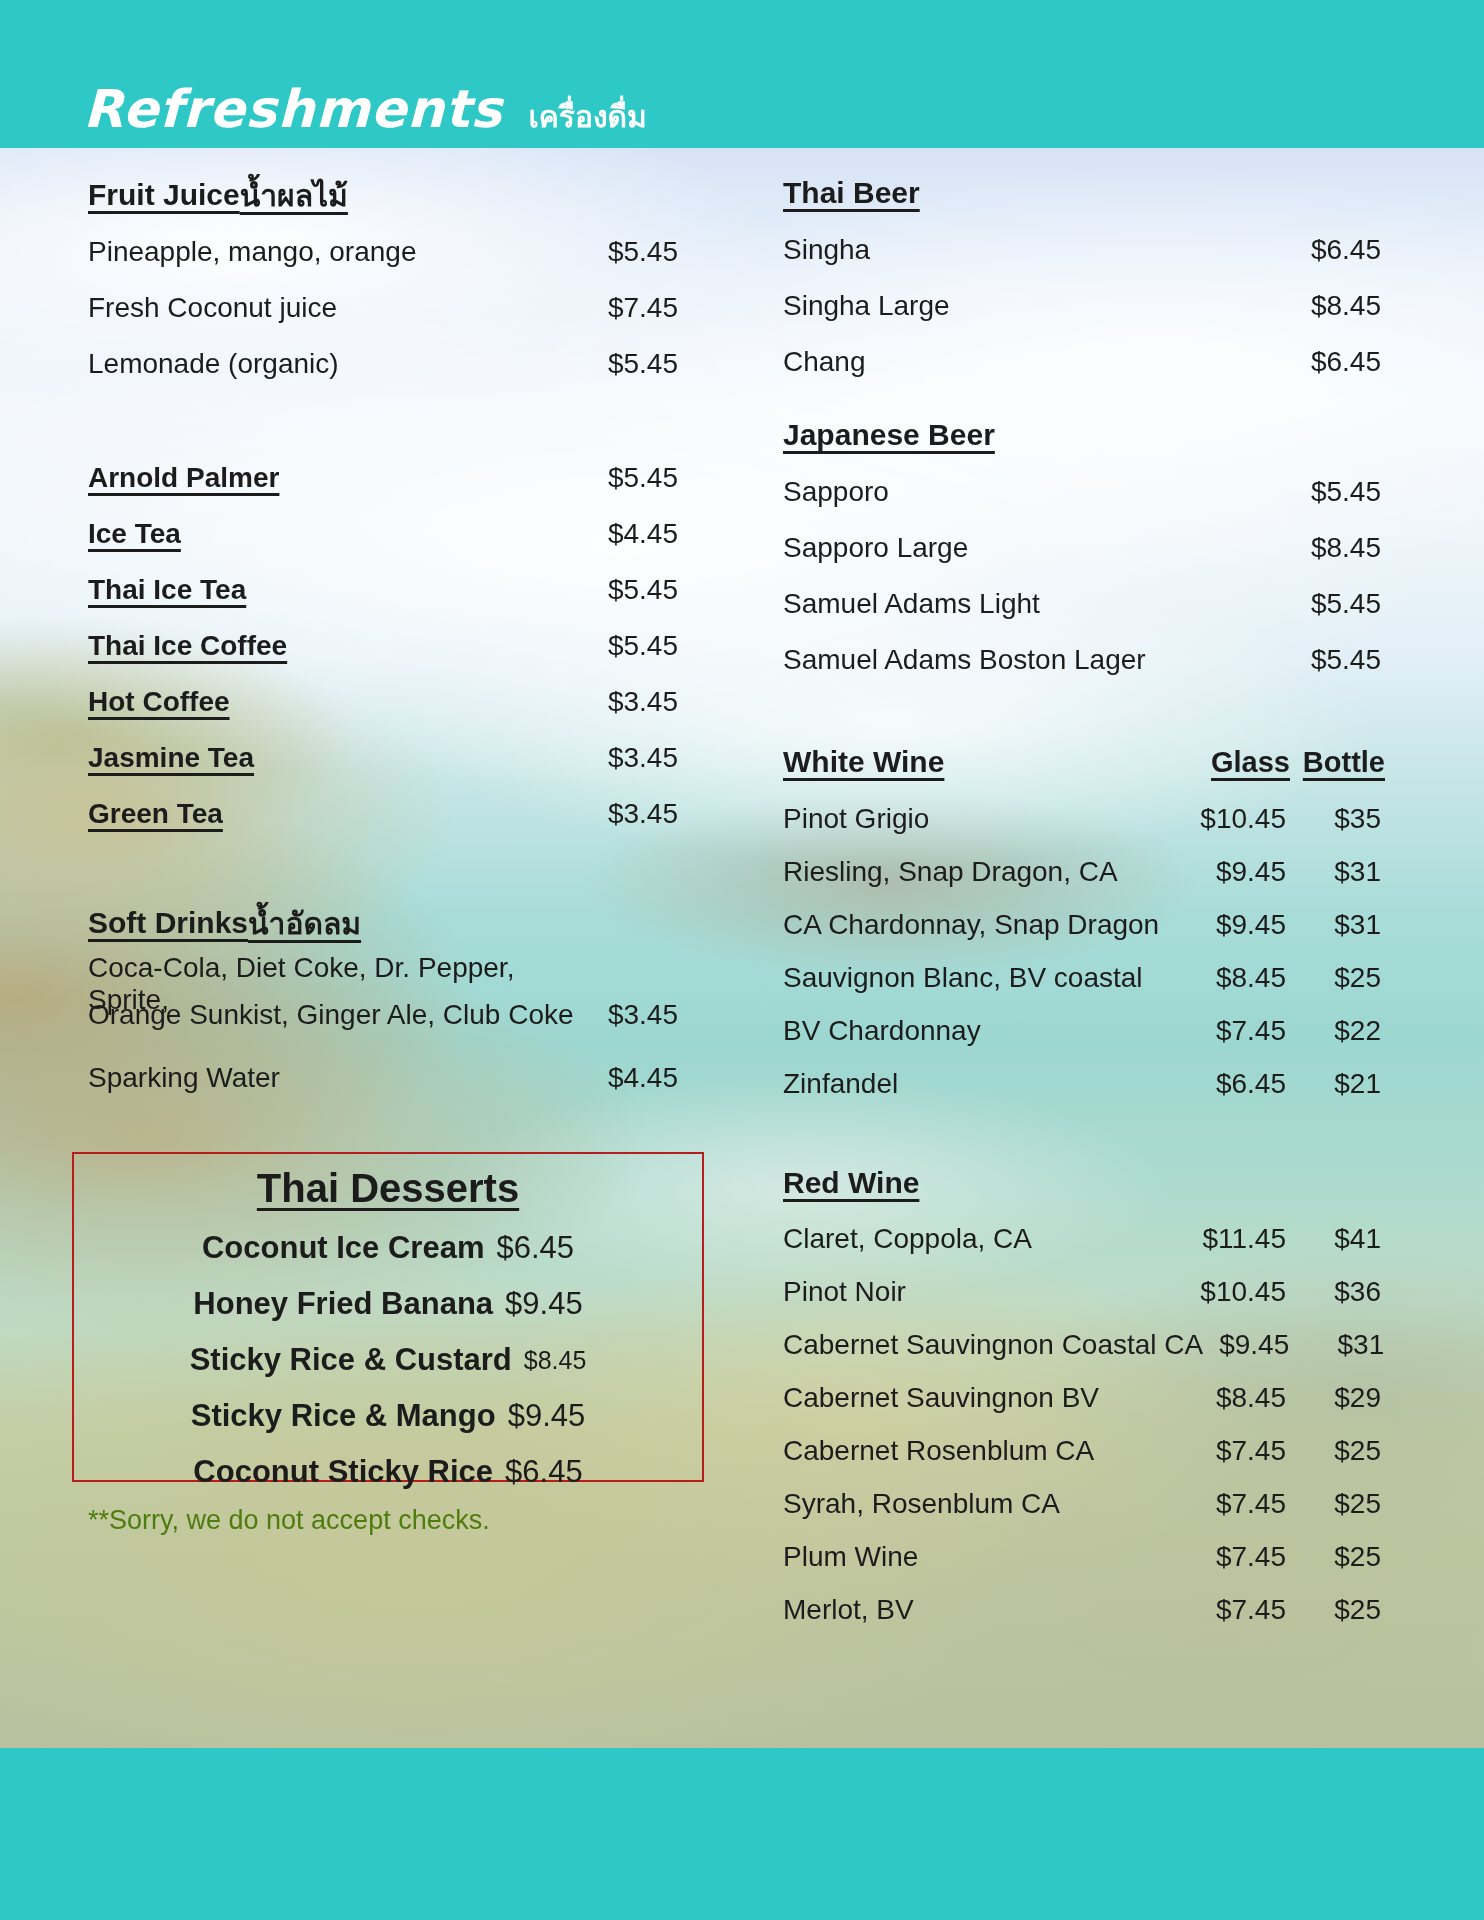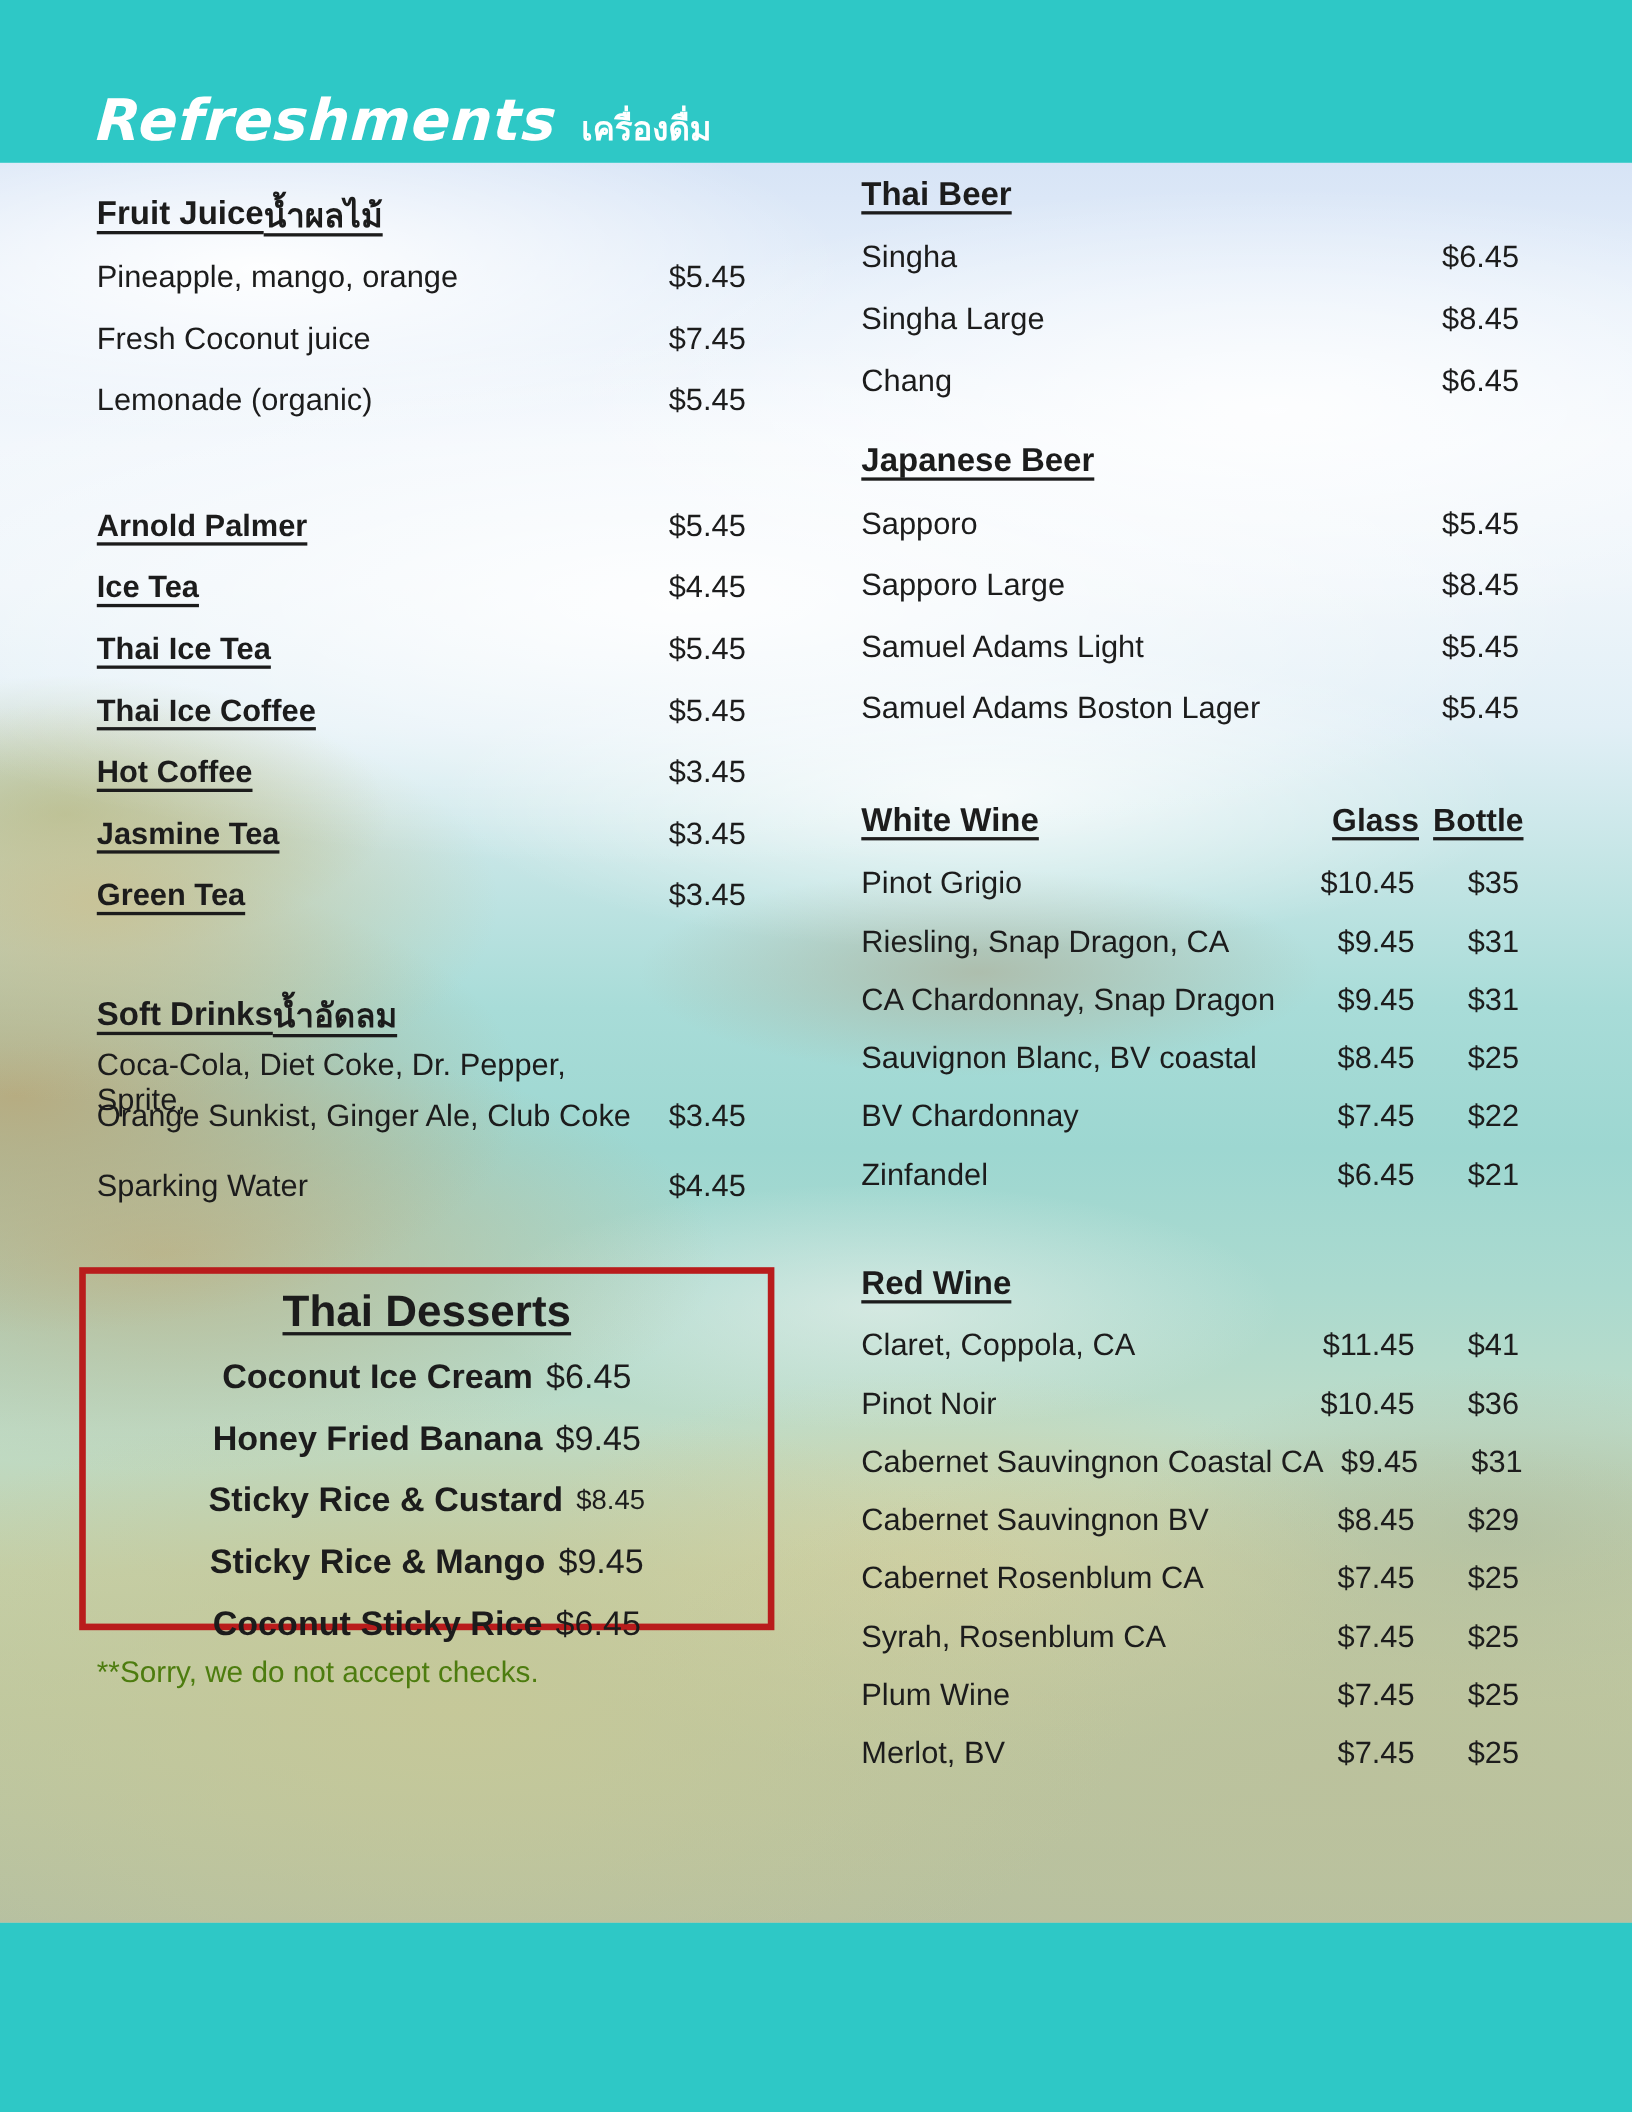--- a/index.html
+++ b/index.html
@@ -40,21 +40,21 @@
       
       linear-gradient(180deg,
         #d7e4f6 0%, #e7f0fa 8%, #f2f7fc 16%, #eef5fa 24%, #e1eff6 32%,
         #c4e5e5 40%, #a8dcd8 48%, #9dd7d1 56%, #abdacf 64%,
         #bedcc8 72%, #c4cfa8 80%, #bec8a1 88%, #b6c0a1 100%);
   }
 
   
   .col{position:absolute;top:148px;z-index:2;}
   .col-left{left:88px;width:590px;padding-top:18px;}
-  .col-right{left:783px;width:612px;}
+  .col-right{left:783px;width:612px;padding-top:16px;}
 
   .sec-h{font-weight:700;font-size:30px;height:58px;display:flex;align-items:center;}
   .u{text-decoration:underline;text-decoration-thickness:2.5px;text-underline-offset:6px;}
   .thai{font-weight:700;}
 
   .lrow{display:grid;grid-template-columns:1fr 90px;height:56px;align-items:center;font-size:28px;}
   .lrow .pr{text-align:right;}
   .lrow .nm.bold-u{font-weight:700;}
   .gap58{height:58px;}
   .mt52{margin-top:52px;}
@@ -67,21 +67,21 @@
   .rrow.h53{height:53px;}
   .rrow .g,.rrow .b{text-align:right;padding-right:14px;white-space:nowrap;}
   .rrow .nm{white-space:nowrap;}
   .wine-head{display:grid;grid-template-columns:1fr 100px 95px;height:60px;align-items:center;}
   .wine-head .cg,.wine-head .cb{font-weight:700;font-size:29px;text-align:right;padding-right:10px;}
   .rsec{margin-top:16px;}
   .rsec44{margin-top:44px;}
 
   
   .dessert-box{position:absolute;left:72px;top:1152px;width:632px;height:330px;z-index:2;
-               border:6px solid #b91c1c;box-sizing:border-box;padding-top:12px;}
+               border:2px solid #b91c1c;box-sizing:border-box;padding-top:12px;}
   .dessert-title{text-align:center;font-weight:700;font-size:40px;height:54px;}
   .drow{height:56px;display:flex;align-items:center;justify-content:center;gap:12px;font-size:31px;}
   .drow .dn{font-weight:700;}
   .drow .dp{font-weight:400;}
   .drow .dp.small{font-size:25px;}
 
   .note{position:absolute;left:88px;top:1505px;z-index:2;font-size:27px;color:#4d7c0f;}
 </style>
 </head>
 <body>

